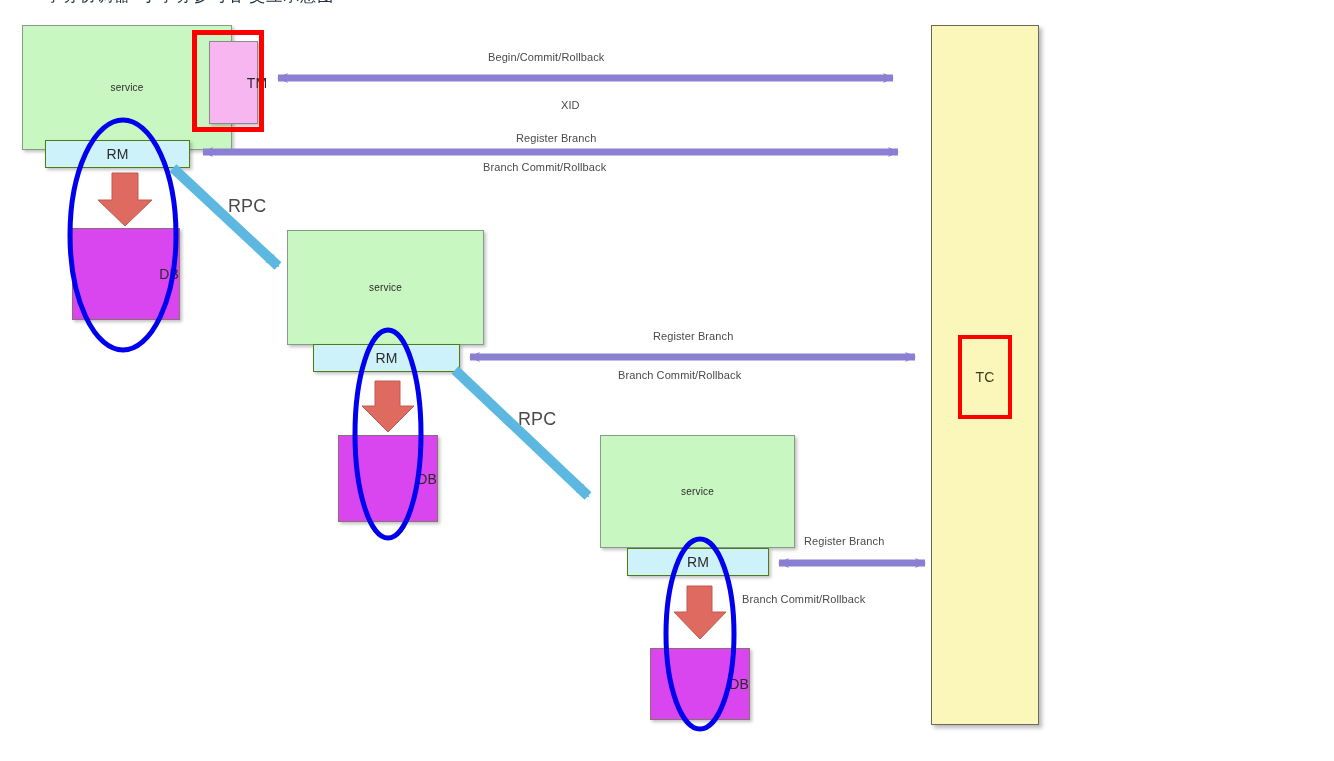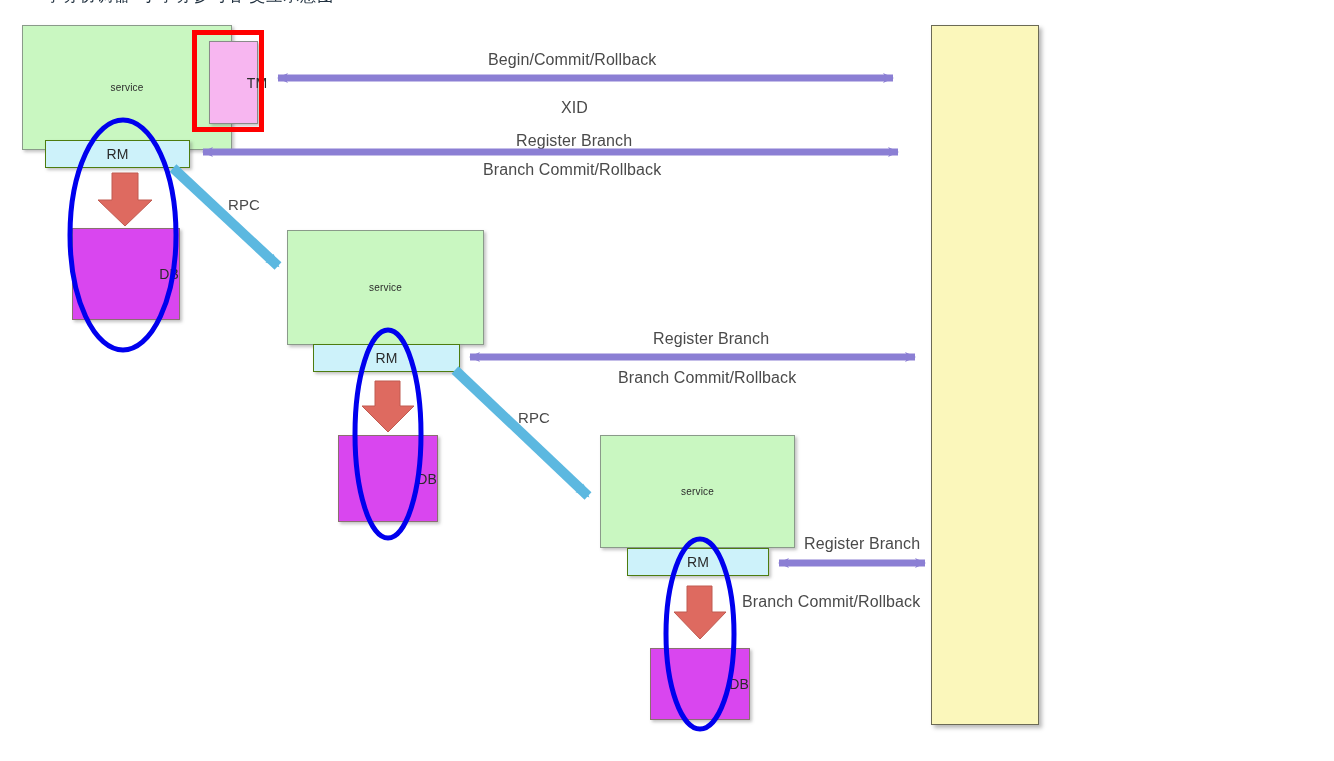--- a/index.html
+++ b/index.html
@@ -77,25 +77,25 @@
     position: absolute;
     border: 5px solid #ff0000;
     background: transparent;
     box-sizing: border-box;
   }
 
   
   .lbl {
     position: absolute;
     color: #4a4a4a;
-    font-size: 16px;
+    font-size: 11px;
     white-space: nowrap;
     letter-spacing: .1px;
   }
-  .lbl.rpc { color: #4a4a4a; font-size: 15px; }
+  .lbl.rpc { color: #4a4a4a; font-size: 18px; }
 
   
   #overlay {
     position: absolute;
     left: 0; top: 0;
     width: 1334px;
     height: 761px;
     pointer-events: none;
   }
 
@@ -163,20 +163,23 @@
   <div class="box rm-box" style="left:627px; top:548px; width:142px; height:28px;">
     <span>RM</span>
   </div>
 
   <div class="box db-box" style="left:650px; top:648px; width:100px; height:72px;">
     <span>DB</span>
   </div>
 
   <div class="box tc-column" style="left:931px; top:25px; width:108px; height:700px;"></div>
 
+  <div class="box tc-box" style="left:958px; top:335px; width:54px; height:84px;">
+    <span>TC</span>
+  </div>
 
   <div class="lbl" style="left:488px; top:51px;">Begin/Commit/Rollback</div>
   <div class="lbl" style="left:561px; top:99px;">XID</div>
 
   <div class="lbl" style="left:516px; top:132px;">Register Branch</div>
   <div class="lbl" style="left:483px; top:161px;">Branch Commit/Rollback</div>
 
   <div class="lbl" style="left:653px; top:330px;">Register Branch</div>
   <div class="lbl" style="left:618px; top:369px;">Branch Commit/Rollback</div>
 

